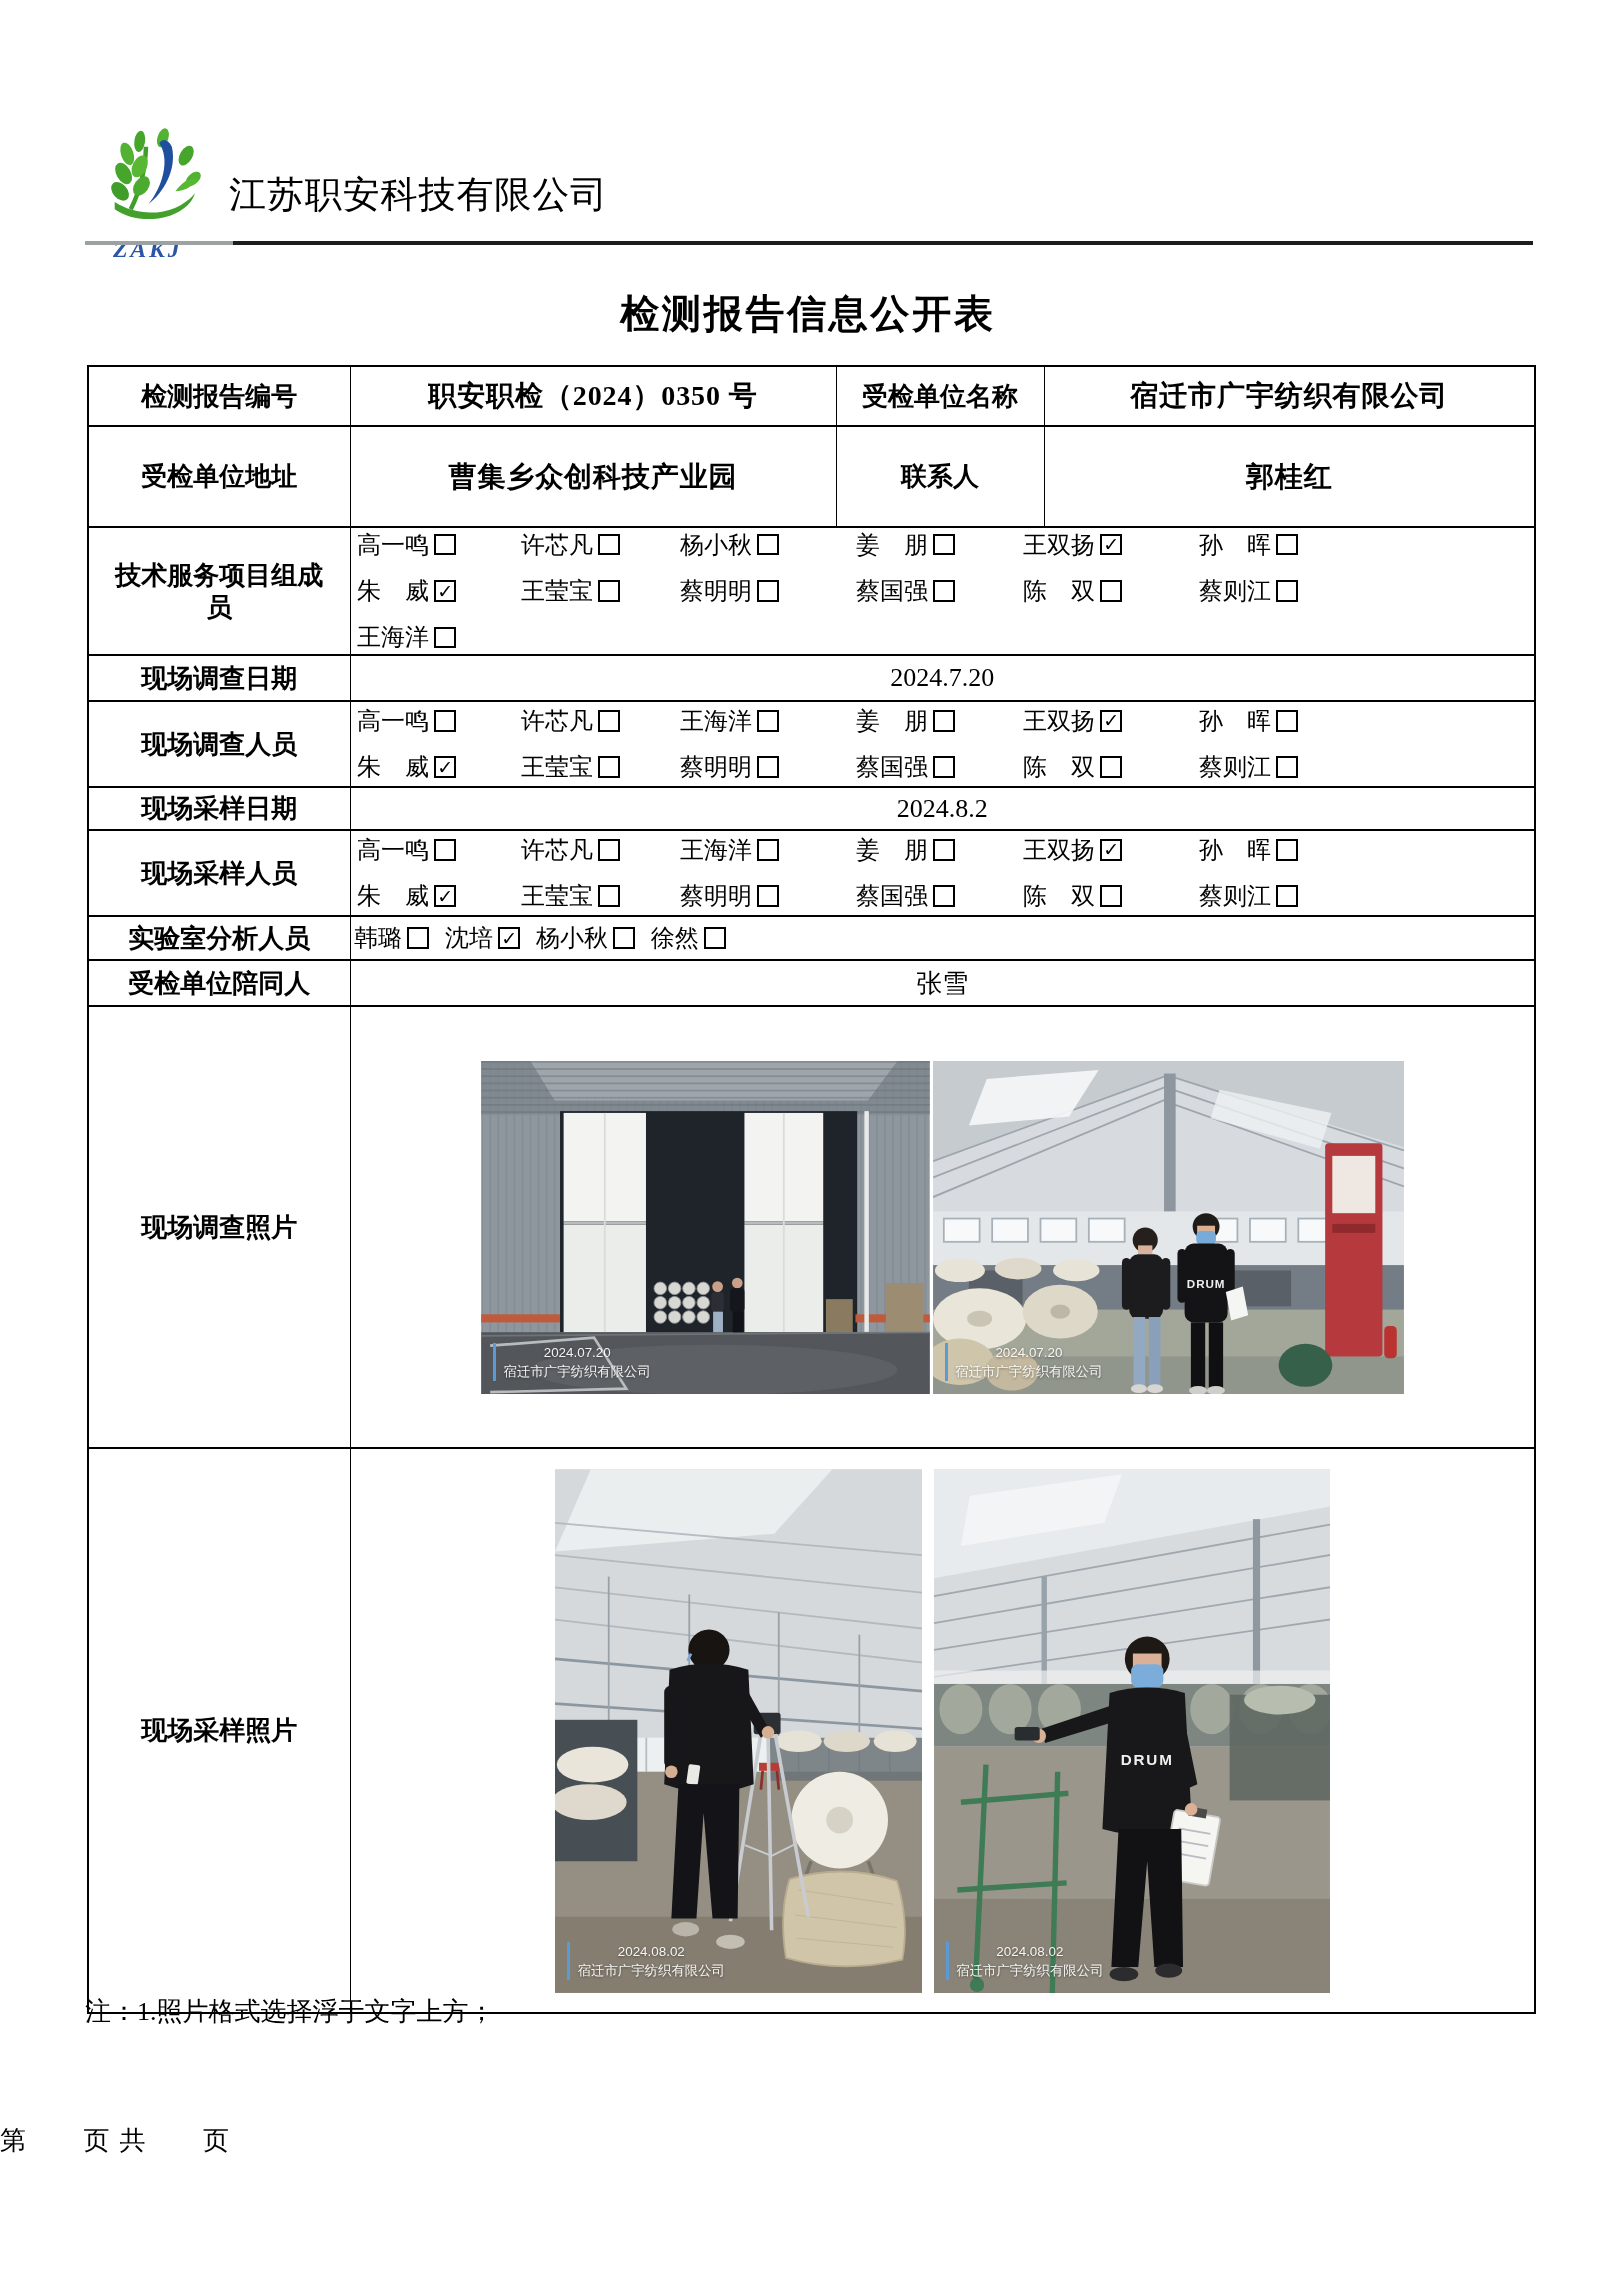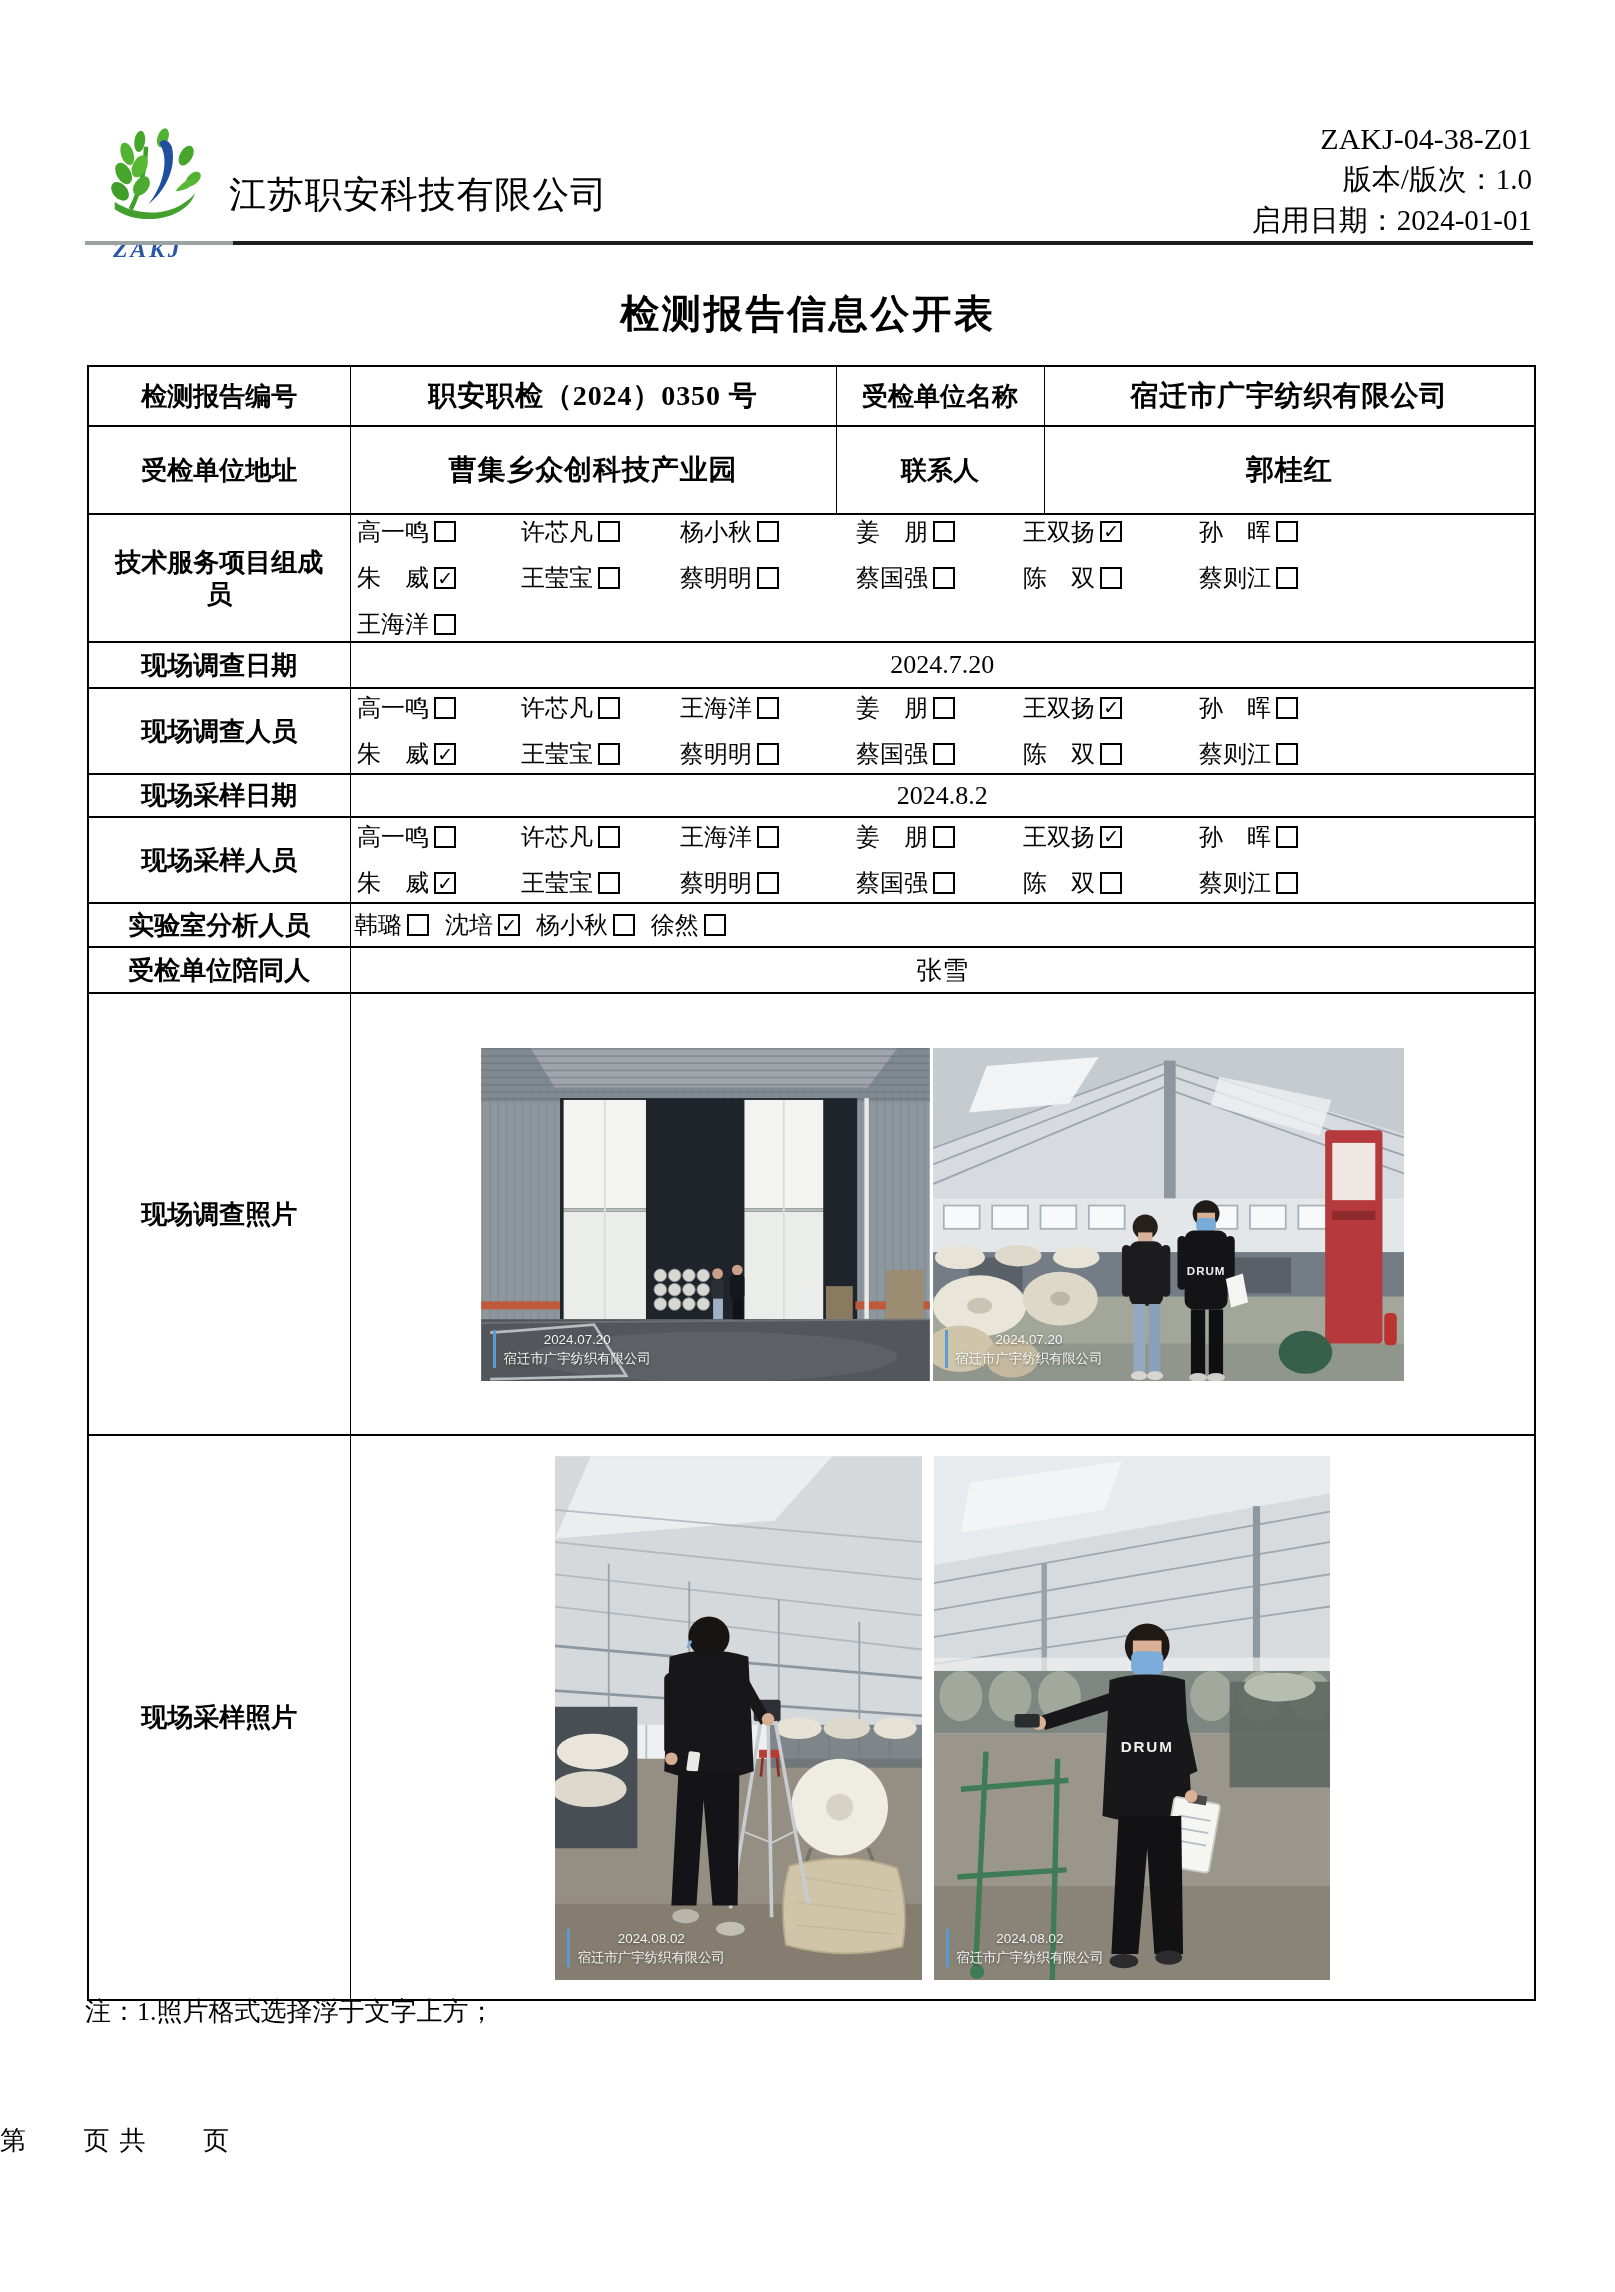--- a/index.html
+++ b/index.html
@@ -26,21 +26,21 @@
   table.main td{border:1.8px solid #000;padding:0 3.6px;vertical-align:middle;}
   table.main tr td{border-top-width:2.7px;border-bottom-width:2.7px;}
   table.main{border:2.7px solid #000;}
   td.label-cell{font-family:"Liberation Sans","DejaVu Sans",sans-serif;font-weight:bold;font-size:26px;
                 text-align:center;line-height:1.25;}
   .label-wrap{display:inline-block;width:217px;}
   td.value-cell{text-align:center;}
   .v-bold{font-weight:bold;font-size:28px;letter-spacing:0.9px;}
   .v-plain{font-size:26px;}
 
-  .r1{height:60px}.r2{height:88px}.r3{height:128px}.r4{height:46px}.r5{height:86px}
+  .r1{height:60px}.r2{height:101px}.r3{height:128px}.r4{height:46px}.r5{height:86px}
   .r6{height:43px}.r7{height:86px}.r8{height:44px}.r9{height:46px}.r10{height:442px}.r11{height:565px}
 
   
   td.staff-cell{padding:7.2px 5.4px 7.2px 9px;}
   .staff-grid{display:grid;grid-template-columns:164px 159px 176px 167px 176px 1fr;row-gap:14.3px;}
   .staff-flex{display:flex;gap:16px;align-items:center;}
   .staff-item{display:flex;align-items:center;font-size:24px;}
   .staff-name{display:inline-block;min-width:75px;white-space:pre;text-align:right;}
   .checkbox{box-sizing:border-box;width:21.5px;height:21.5px;border:2.7px solid #000;margin-left:5.4px;flex:none;
             display:inline-flex;align-items:center;justify-content:center;
@@ -78,25 +78,20 @@
       <path d="M62,18 C74,36 66,66 50,86 C66,74 82,48 76,22 C72,14 66,12 62,18 Z" fill="#1f4f9e"></path>
       <ellipse cx="92" cy="32" rx="7" ry="12" transform="rotate(30 92 32)" fill="#46a52b"></ellipse>
       <ellipse cx="100" cy="58" rx="6" ry="10" transform="rotate(48 100 58)" fill="#52b231"></ellipse>
       <path d="M12,84 C40,102 80,100 102,74 C92,104 40,112 12,92 Z" fill="#43a02c"></path>
       <path d="M80,72 C88,60 98,56 106,58 C100,66 90,72 80,72 Z" fill="#58b834"></path>
     </svg>
   </div>
   <div class="logo-acronym">ZAKJ</div>
   <div class="company-name">江苏职安科技有限公司</div>
 
-  <div class="doc-meta">
-    <div class="doc-code">ZAKJ-04-38-Z01</div>
-    <div class="doc-meta-line"><span>版本/版次：</span><span>1.0</span></div>
-    <div class="doc-meta-line"><span>启用日期：</span><span>2024-01-01</span></div>
-  </div>
   <div class="header-rule"></div>
 
   <div class="title">检测报告信息公开表</div>
 
   <table class="main">
     <colgroup>
         <col style="width:262px">
         <col style="width:486px">
         <col style="width:208px">
         <col style="width:491px">

